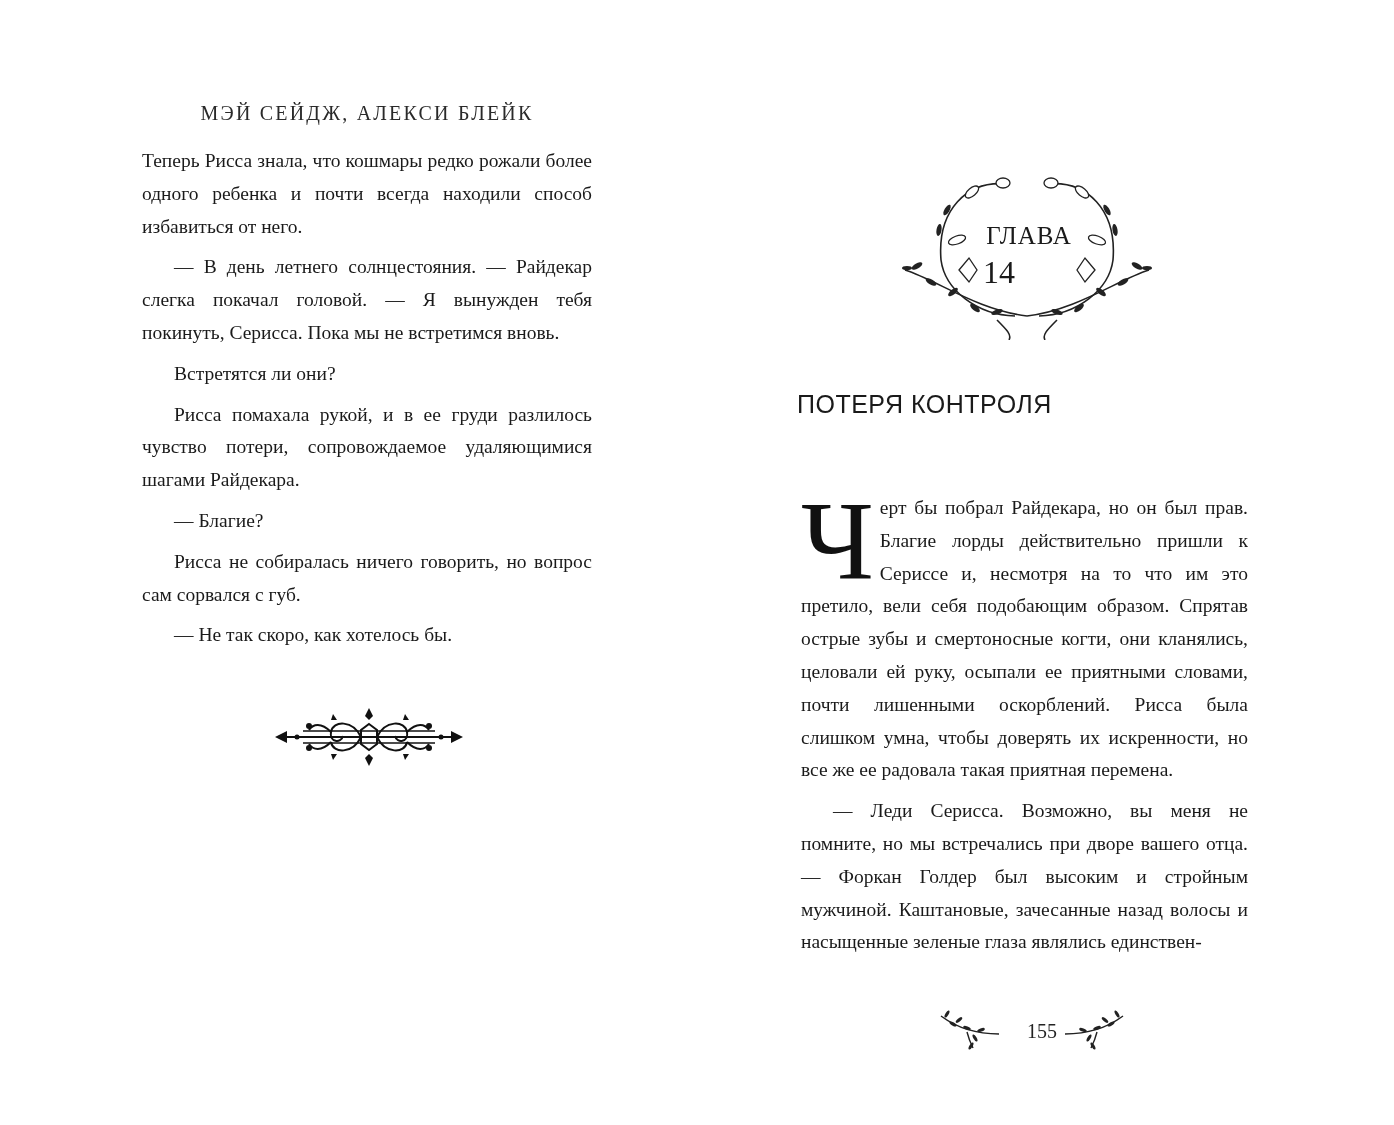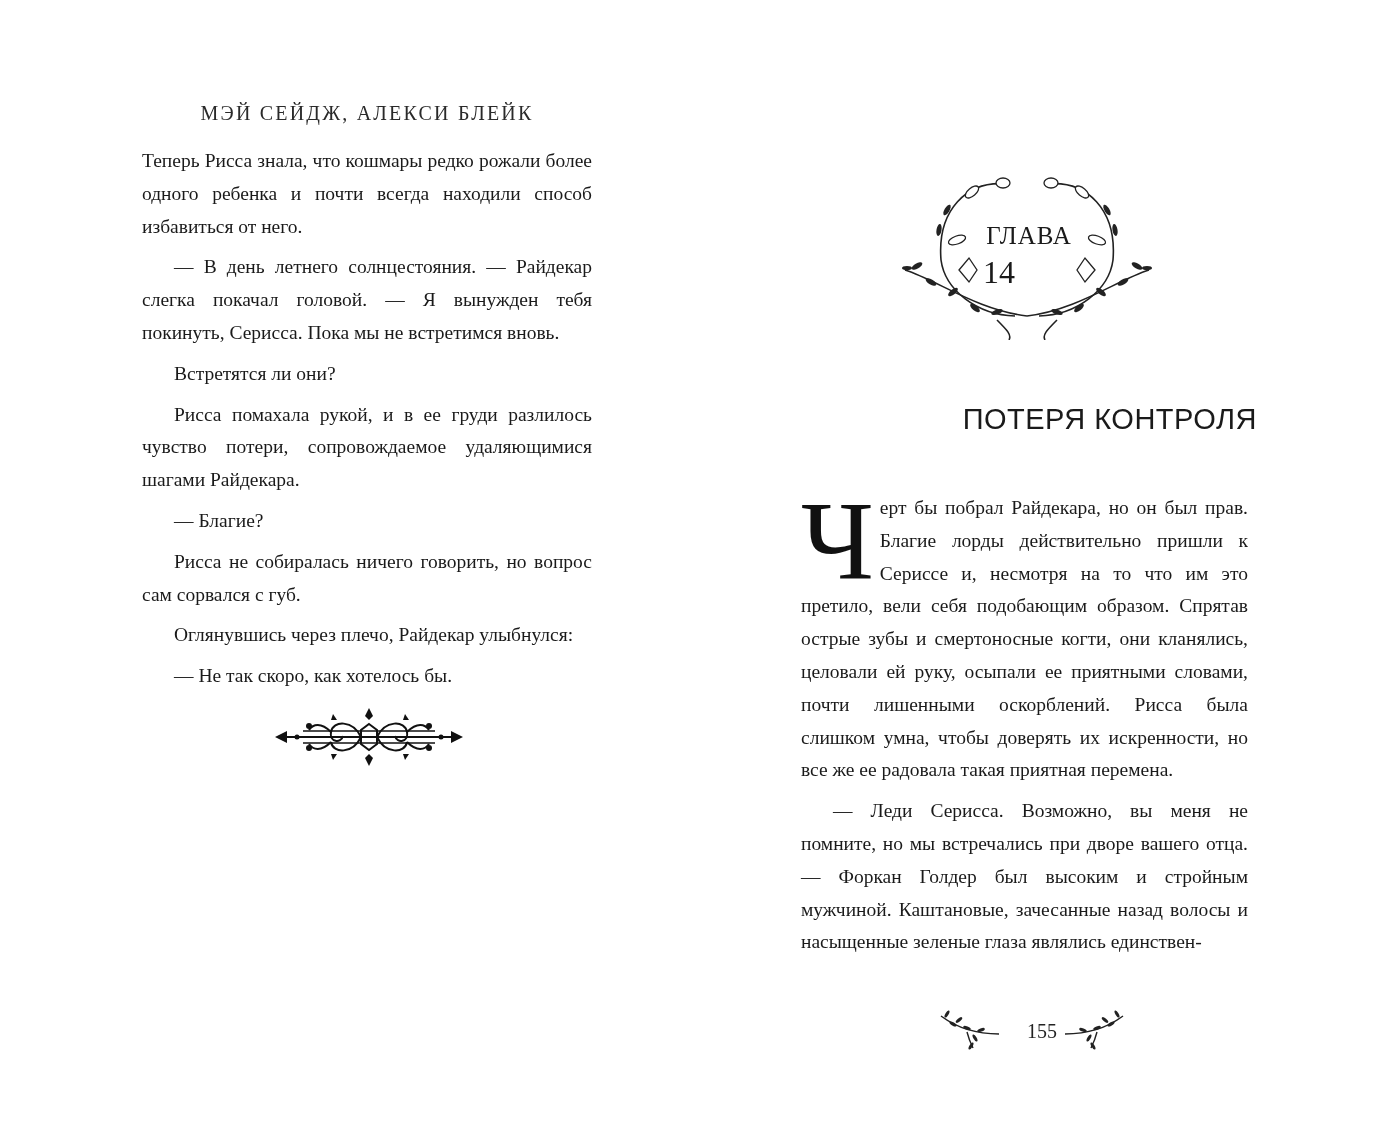--- a/index.html
+++ b/index.html
@@ -85,26 +85,26 @@
       position: absolute;
       left: 286px;
       top: 254px;
       width: 92px;
       text-align: left;
       font-size: 32px;
       color: #1a1a1a;
     }
     .chapter-title {
       position: absolute;
-      top: 384px;
+      top: 373px;
       left: 100px;
       width: 460px;
-      text-align: right;
+      text-align: left;
       font-family: "Liberation Sans", "DejaVu Sans", sans-serif;
-      font-size: 29px;
+      font-size: 25px;
       letter-spacing: 0.5px;
       color: #1a1a1a;
       font-weight: normal;
     }
     .right-text {
       top: 484px;
       left: 96px;
       width: 463px;
     }
     .dropcap {
@@ -153,21 +153,20 @@
 <div class="page page-left">
   <div class="running-head">МЭЙ СЕЙДЖ, АЛЕКСИ БЛЕЙК</div>
 
   <div class="text-block left-text">
     <p>Теперь Рисса знала, что кошмары редко рожали более одного ребенка и почти всегда находили способ избавиться от него.</p>
     <p class="indent">— В день летнего солнцестояния. — Райдекар слегка покачал головой. — Я вынужден тебя покинуть, Серисса. Пока мы не встретимся вновь.</p>
     <p class="indent">Встретятся ли они?</p>
     <p class="indent">Рисса помахала рукой, и в ее груди разлилось чувство потери, сопровождаемое удаляющимися шагами Райдекара.</p>
     <p class="indent">— Благие?</p>
     <p class="indent">Рисса не собиралась ничего говорить, но вопрос сам сорвался с губ.</p>
-    <p class="indent">Оглянувшись через плечо, Райдекар улыбнулся:</p>
     <p class="indent">— Не так скоро, как хотелось бы.</p>
   </div>
 
   <svg class="ornament-left" viewBox="0 0 192 62" xmlns="http://www.w3.org/2000/svg">
     <g fill="none" stroke="#111" stroke-width="2">
       <line x1="14" y1="31" x2="178" y2="31"></line>
       <line x1="30" y1="25" x2="162" y2="25" stroke-width="1.5"></line>
       <line x1="30" y1="37" x2="162" y2="37" stroke-width="1.5"></line>
       <path d="M96 18 L104 24 L104 38 L96 44 L88 38 L88 24 Z"></path>
       <path d="M88 31 C80 14, 60 14, 58 26 C56 36, 68 38, 70 30"></path>

